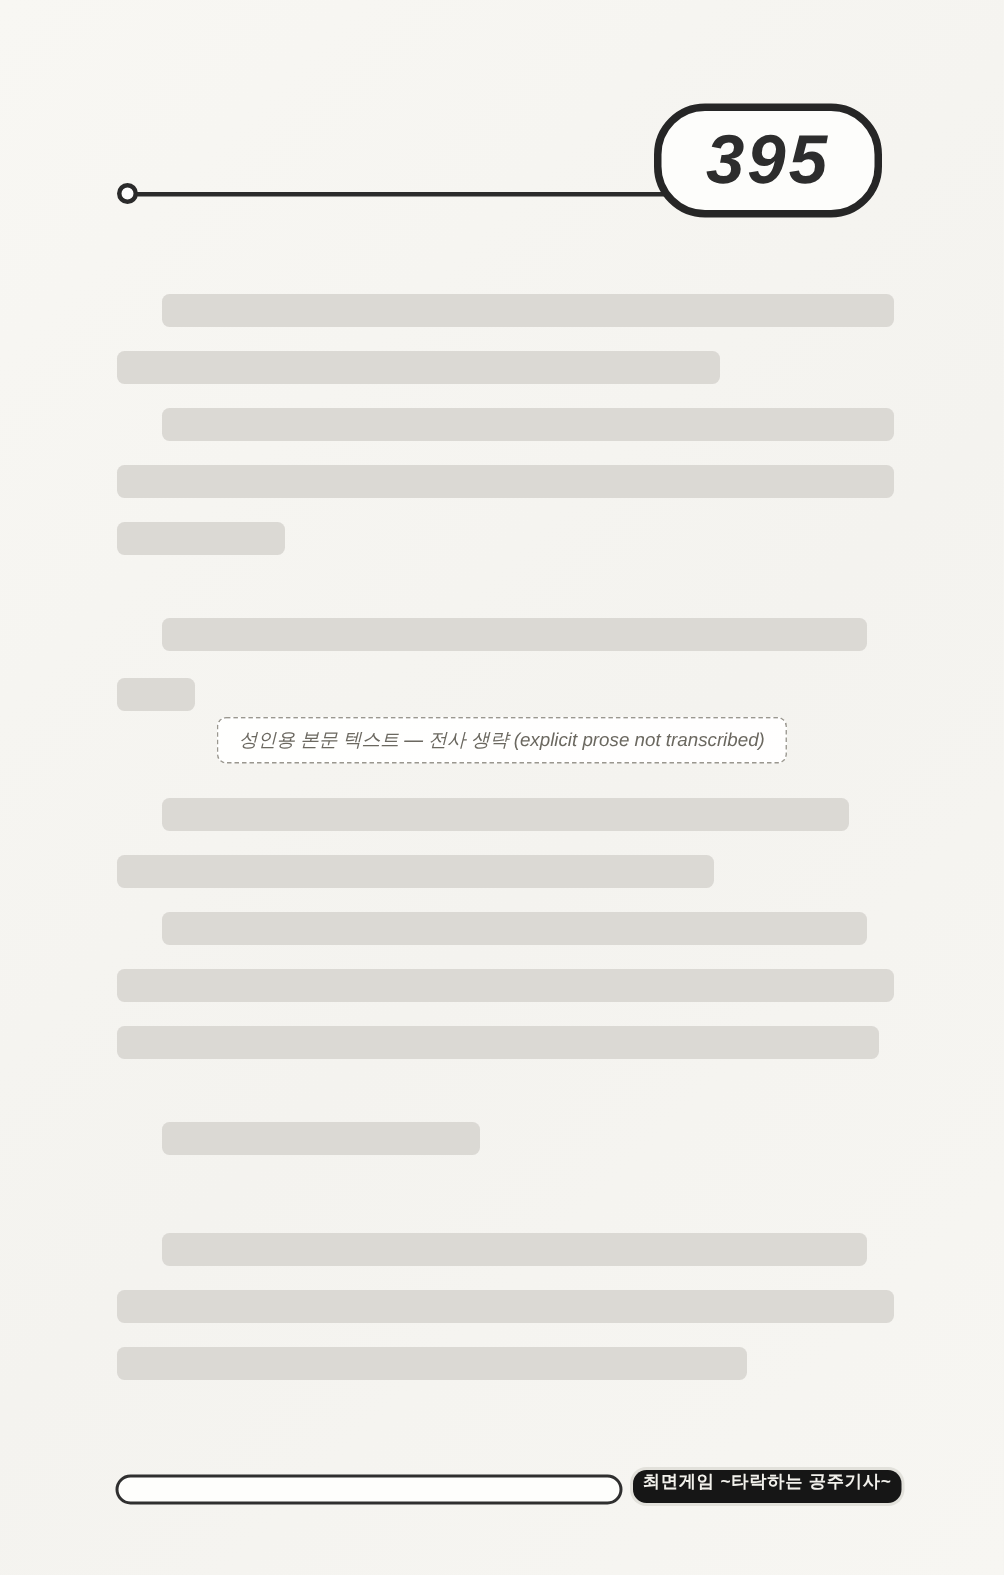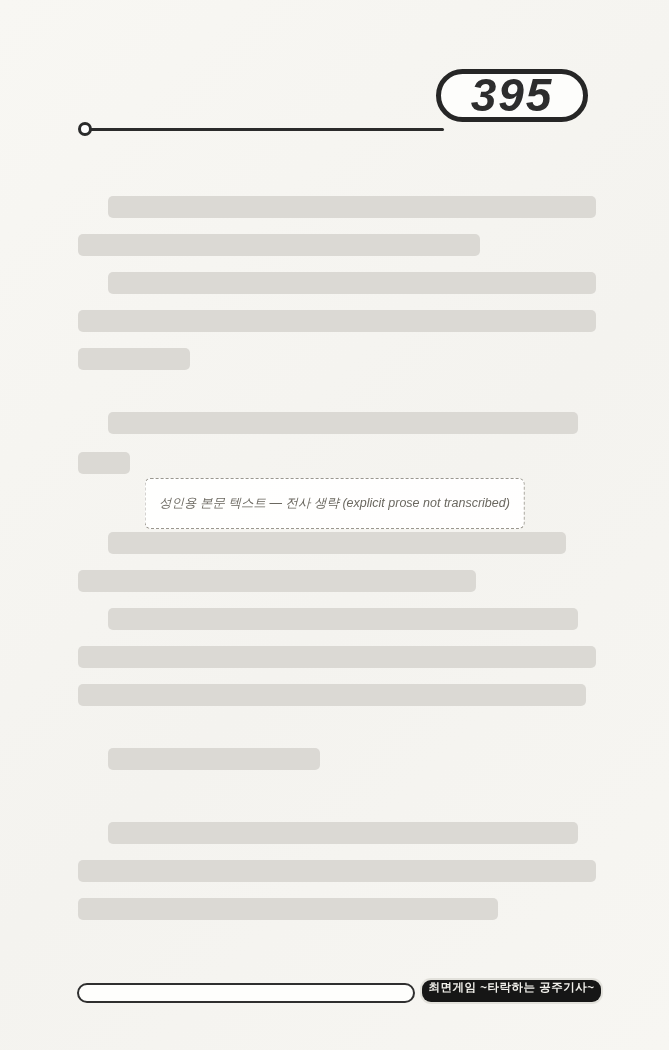--- a/index.html
+++ b/index.html
@@ -29,21 +29,21 @@
     position: absolute;
     left: 78px; top: 122px;
     width: 14px; height: 14px;
     border: 3.5px solid #2b2b2b;
     border-radius: 50%;
     background: #ffffff;
   }
   .page-pill {
     position: absolute;
     left: 436px; top: 69px;
-    width: 152px; height: 53px;
+    width: 152px; height: 76px;
     border: 5px solid #262626;
     border-radius: 34px;
     background: #fdfdfb;
     display: flex;
     align-items: center;
     justify-content: center;
   }
   .page-pill span {
     font-family: "Liberation Sans", sans-serif;
     font-size: 46px;
@@ -59,21 +59,21 @@
     position: absolute;
     height: 22px;
     background: #d6d4cf;
     border-radius: 5px;
     opacity: 0.85;
   }
   .redaction-note {
     position: absolute;
     left: 50%; top: 478px;
     transform: translateX(-50%);
-    padding: 16px 14px;
+    padding: 6px 14px;
     border: 1.5px dashed #9a978f;
     border-radius: 6px;
     background: rgba(255,255,255,0.92);
     font-family: "Liberation Sans", sans-serif;
     font-size: 12.5px;
     font-style: italic;
     color: #6b6860;
     white-space: nowrap;
   }
 

